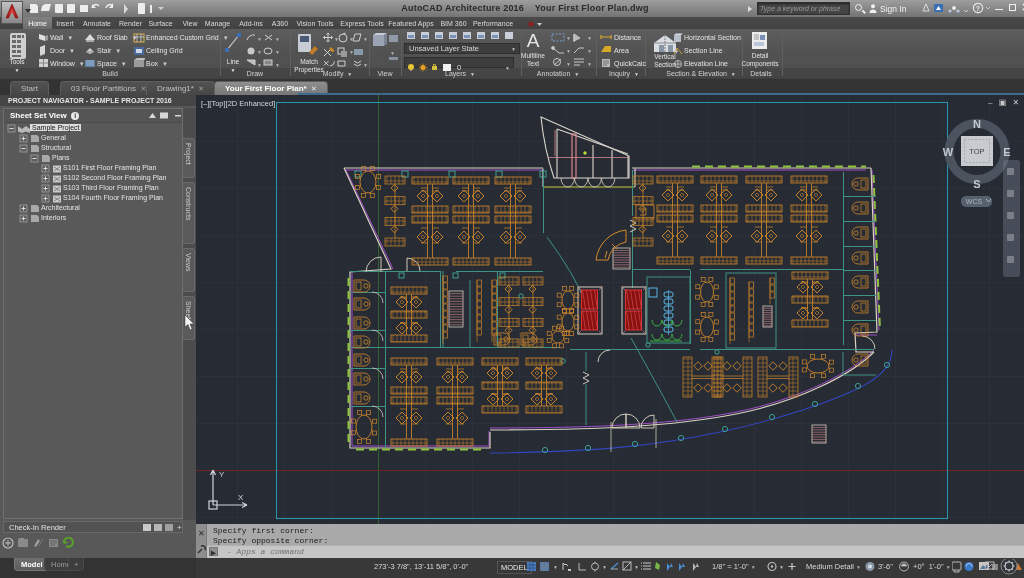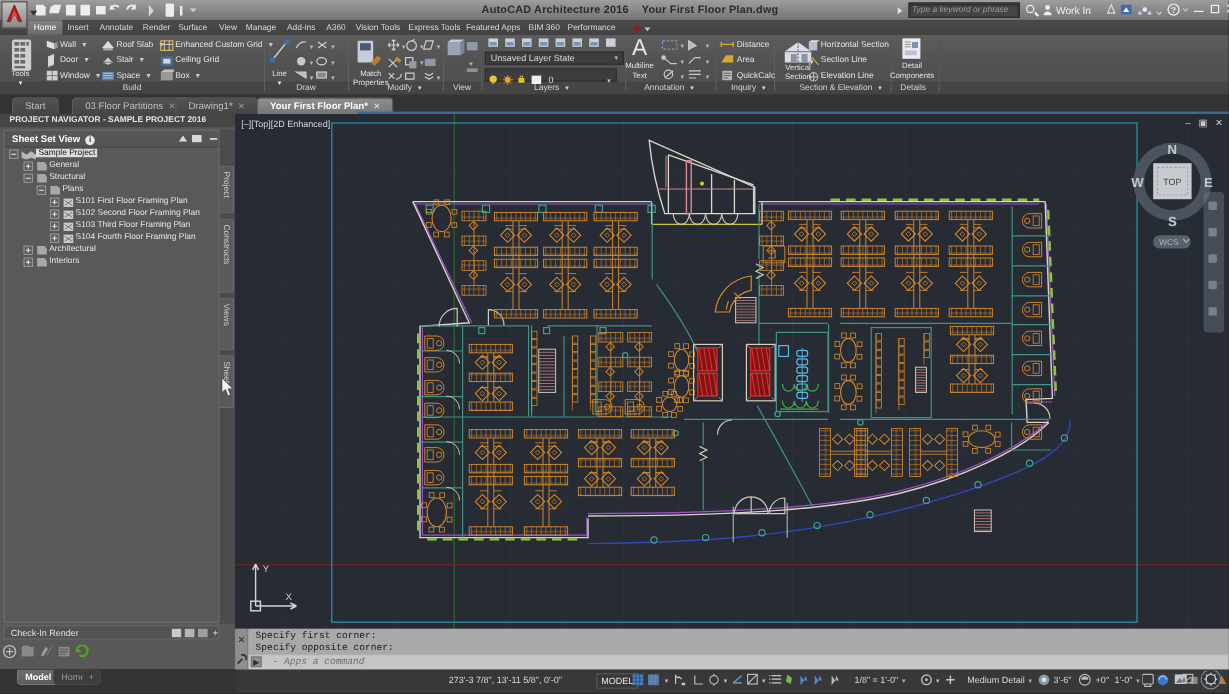--- a/index.html
+++ b/index.html
@@ -125,21 +125,21 @@
     </g>
   </svg>
   <div class="abs" id="title">AutoCAD Architecture 2016&nbsp;&nbsp;&nbsp;&nbsp;Your First Floor Plan.dwg</div>
   <div class="abs" id="searcharrow"></div>
   <div class="abs" id="searchbox">Type a keyword or phrase</div>
   <div class="abs" id="magnify"></div>
   <svg class="abs" id="signperson" viewBox="0 0 8 9">
     <circle cx="4" cy="2.2" r="2" fill="#efefef"></circle>
     <path d="M0.5 9 a3.5 3.5 0 0 1 7 0 z" fill="#efefef"></path>
   </svg>
-  <div class="abs" id="signin">Work In</div>
+  <div class="abs" id="signin">Sign In</div>
   <svg class="abs" id="titleicons" width="70" height="11">
     <polygon points="3,8 6,1 9,8" fill="none" stroke="#dcdcdc"></polygon>
     <rect x="14" y="1" width="9" height="8" fill="#3a6fb5"></rect>
     <path d="M16 7 l2.5 -4 2.5 4 z" fill="#fff"></path>
     <circle cx="34" cy="5" r="2" fill="#e8e8e8"></circle>
     <circle cx="30" cy="8" r="1.6" fill="#b9c7dd"></circle>
     <circle cx="38" cy="8" r="1.6" fill="#b9c7dd"></circle>
     <path d="M44 7 l2 2 2 -2" fill="none" stroke="#ccc"></path>
     <circle cx="58" cy="5" r="4.6" fill="none" stroke="#e8e8e8" stroke-width="1.2"></circle>
     <text x="58" y="8" font-size="7" fill="#e8e8e8" text-anchor="middle" font-family="Liberation Sans" font-weight="bold">?</text>

